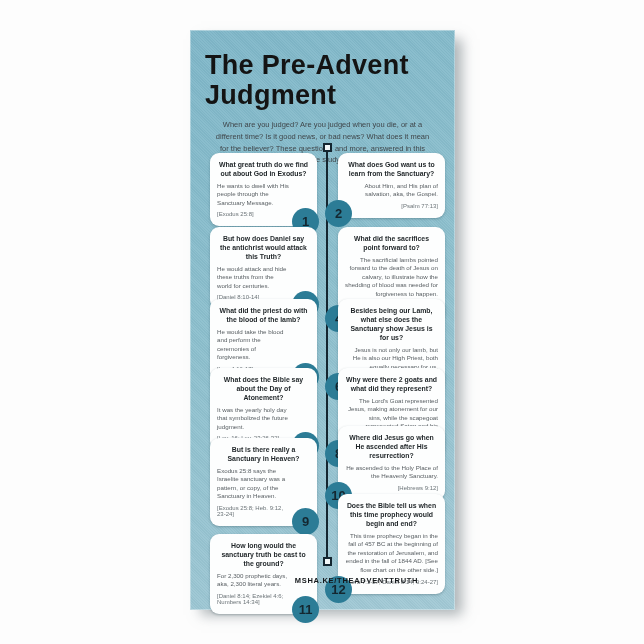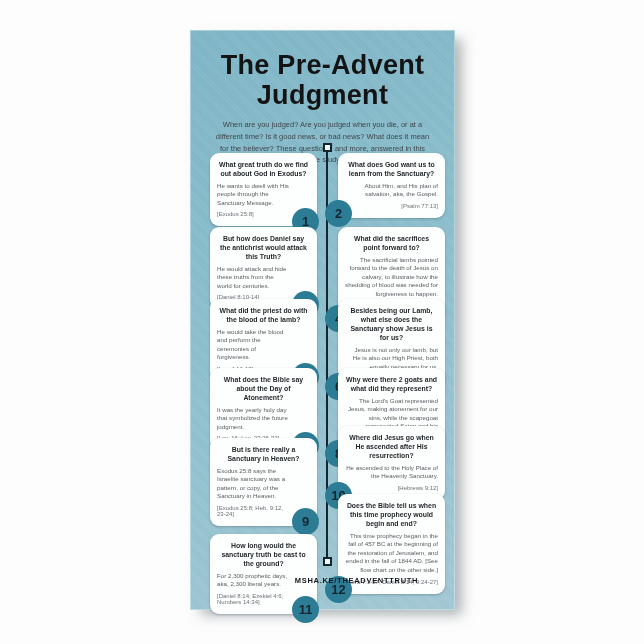--- a/index.html
+++ b/index.html
@@ -6,21 +6,21 @@
   body{width:644px;height:644px;background:#ffffff;font-family:"Liberation Sans",sans-serif;}
   .page{position:relative;width:644px;height:644px;background:#fdfdfd;overflow:hidden;}
   .card{
     position:absolute;left:190px;top:30px;width:265px;height:580px;
     background:
       repeating-linear-gradient(45deg, rgba(255,255,255,0.06) 0 1px, rgba(0,0,0,0.02) 1px 2px),
       linear-gradient(155deg, var(--card_bg_top,#7eb6c8) 0%, #8cbfcd 45%, var(--card_bg_bottom,#a2c9d5) 100%);
     box-shadow:9px 7px 12px -2px rgba(110,120,125,0.55), 0 0 0 1px rgba(255,255,255,0.35) inset;
   }
   .title{
-    margin:21px auto 0;width:235px;text-align:center;
+    margin:21px auto 0;width:235px;text-align:left;
     font-size:27px;line-height:1.1;font-weight:800;color:#141414;letter-spacing:0.3px;
   }
   .intro{
     margin:9px auto 0;width:220px;text-align:center;
     font-size:7.5px;line-height:1.55;color:#40474b;
   }
   .tline{position:absolute;left:136px;top:118px;width:2px;height:414px;background:var(--timeline,#142630);}
   .tsq{position:absolute;left:132.5px;width:9px;height:9px;box-sizing:border-box;
        border:2.4px solid var(--timeline,#142630);background:#f2f7f8;}
   .tsq.top{top:113px}

